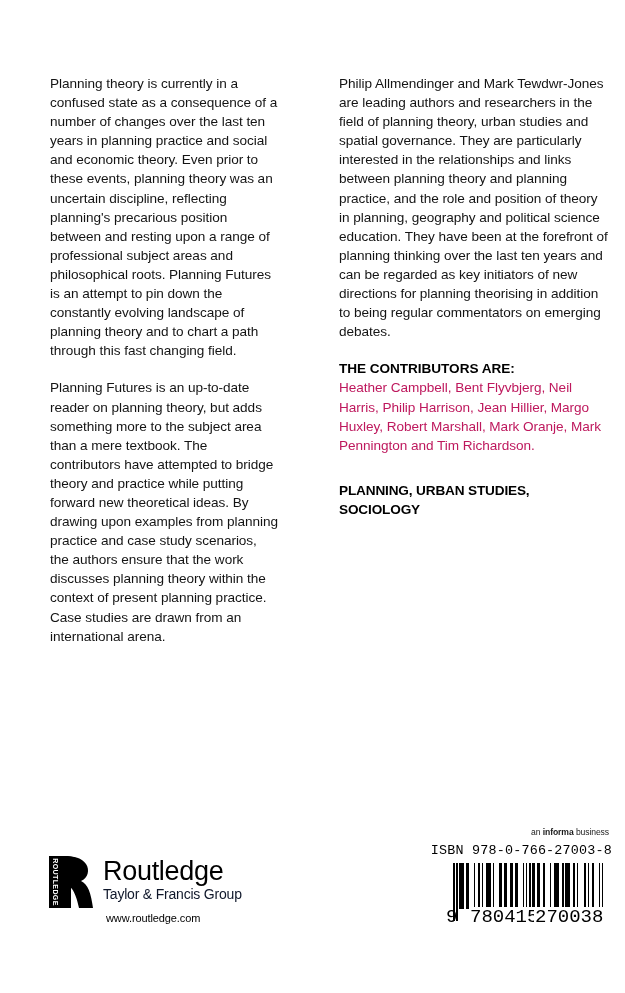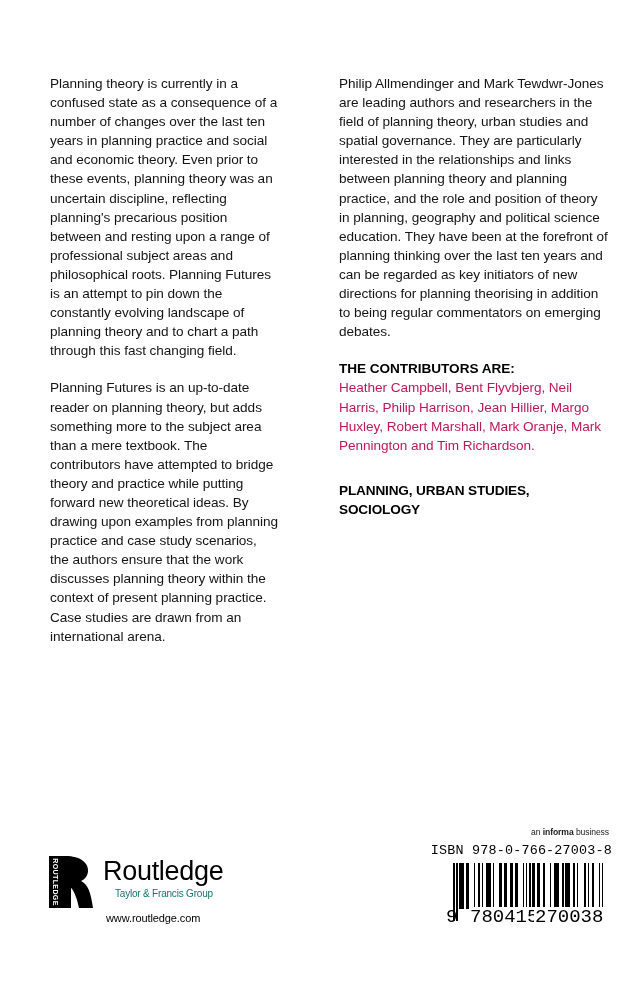--- a/index.html
+++ b/index.html
@@ -134,27 +134,26 @@
     padding-top: 1px;
   }
   .brand-name {
     font-size: 27px;
     line-height: 30px;
     color: #000000;
     letter-spacing: -0.3px;
     font-weight: normal;
   }
   .brand-sub {
-    font-size: 10px;
+    font-size: 14px;
     line-height: 18px;
-    color: #0f766e;
+    color: #0f172a;
     letter-spacing: -0.2px;
     font-weight: normal;
     margin-top: -1px;
-    margin-left: 12px;
   }
   .brand-url {
     margin-top: 9px;
     margin-left: 3px;
     font-size: 11px;
     line-height: 13px;
     color: #000000;
     letter-spacing: -0.1px;
   }
 

